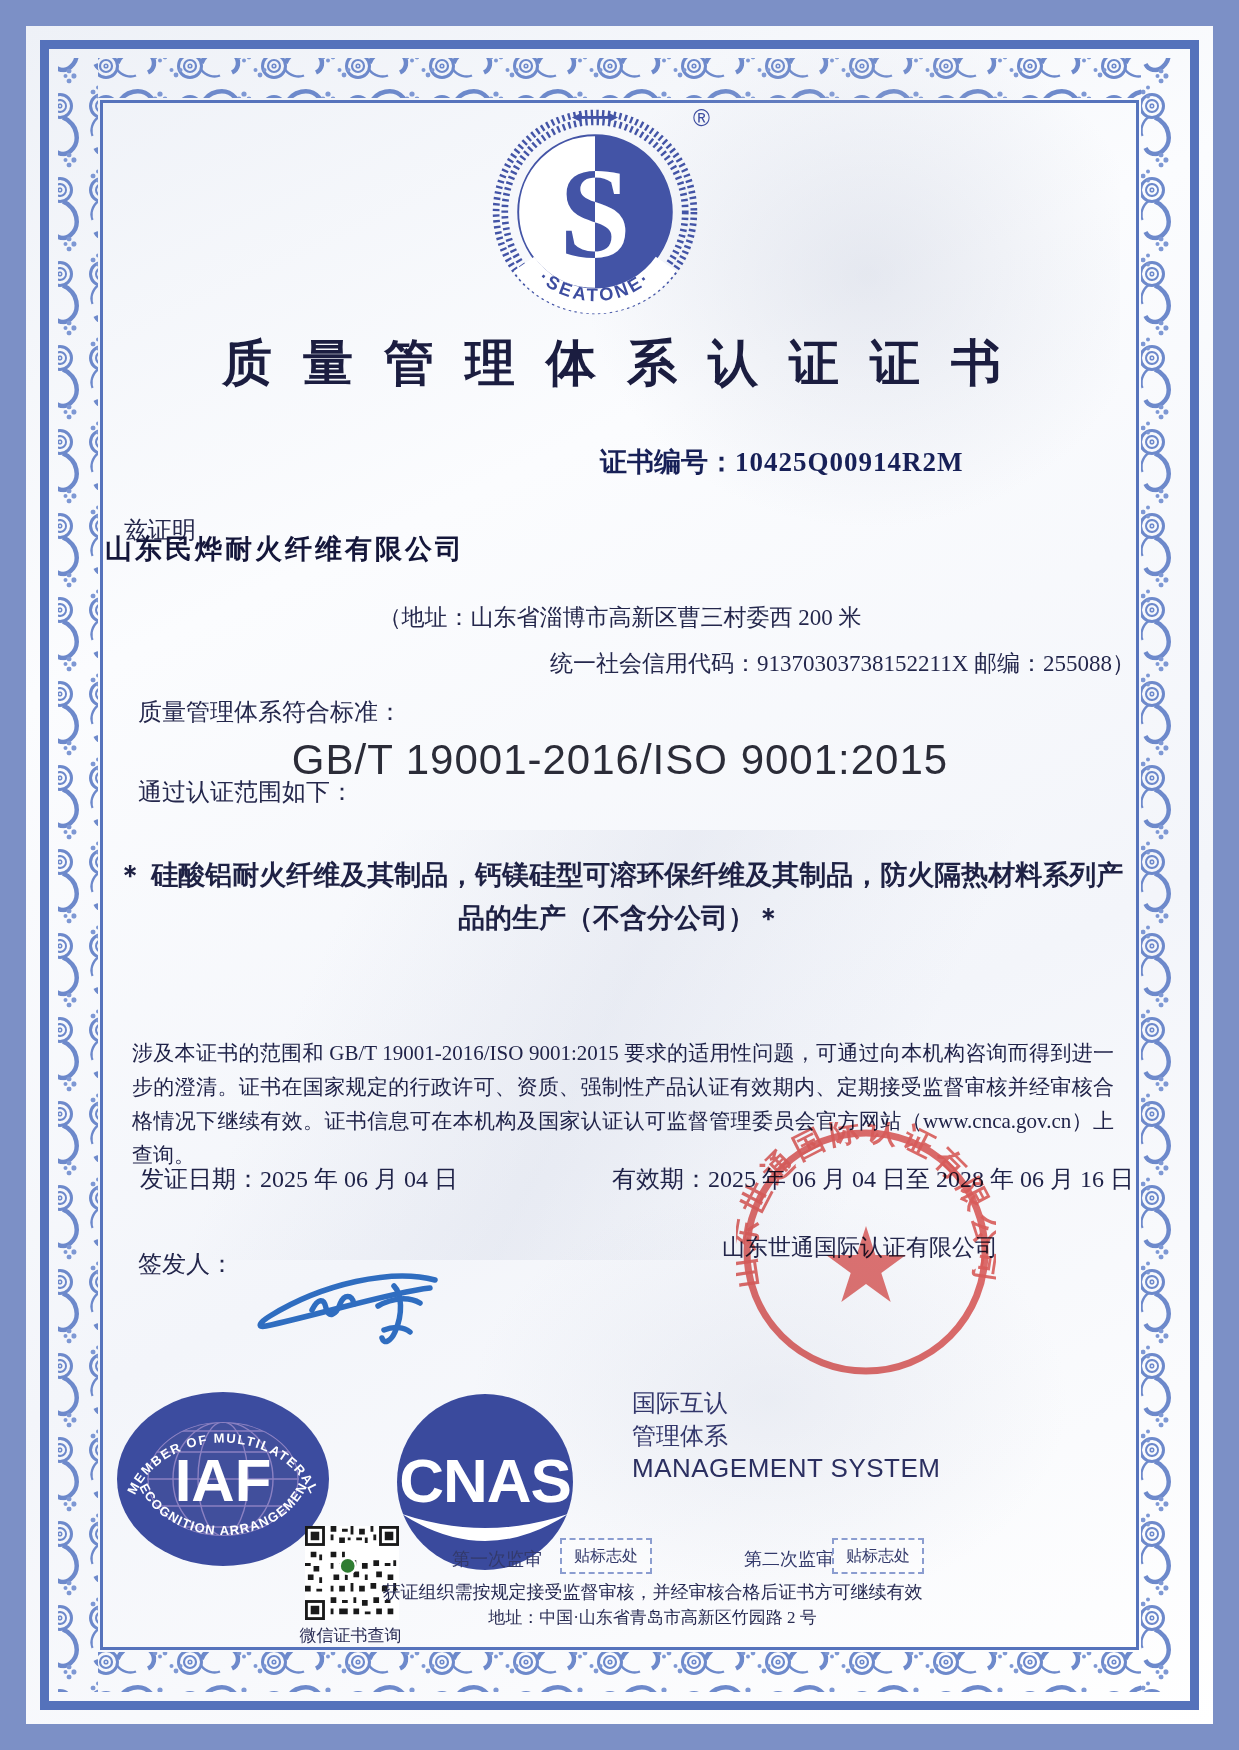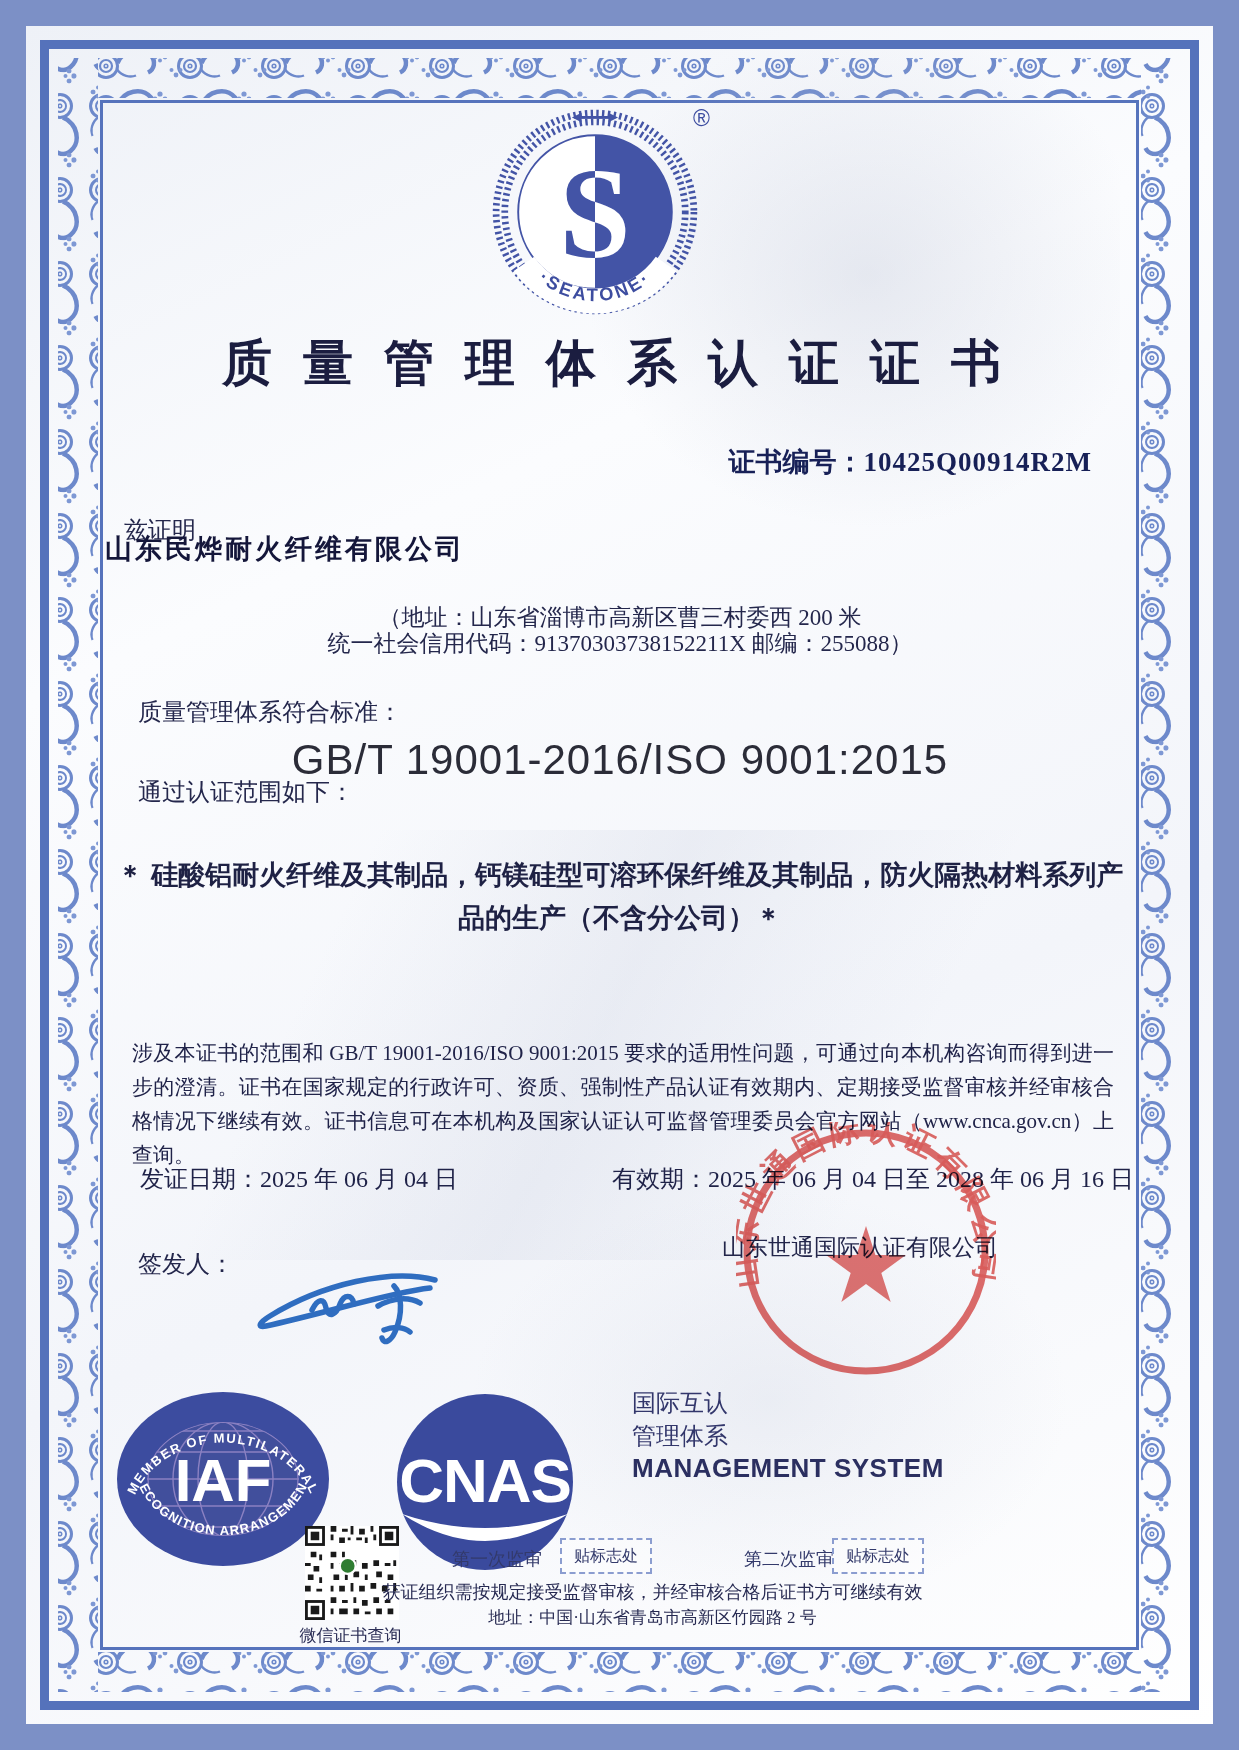--- a/index.html
+++ b/index.html
@@ -10,42 +10,42 @@
   .band-thick{position:absolute;left:40px;top:40px;right:40px;bottom:40px;border:9px solid #5572bb;}
   .band-thin{position:absolute;left:100px;top:100px;right:100px;bottom:100px;border:3px solid #5673bc;}
   .border-svg{position:absolute;left:0;top:0;pointer-events:none;}
   .shade{position:absolute;z-index:1;pointer-events:none;}
   .shade-a{left:560px;top:50px;width:560px;height:500px;background:radial-gradient(ellipse at 55% 45%,rgba(197,203,219,.40),transparent 65%);}
   .shade-b{left:110px;top:830px;width:1020px;height:430px;background:linear-gradient(115deg,transparent 22%,rgba(202,208,224,.28) 48%,transparent 75%);}
   .shade-c{left:430px;top:1160px;width:680px;height:480px;background:radial-gradient(ellipse,rgba(204,210,225,.30),transparent 62%);}
   .el{position:absolute;z-index:2;}
   .title{left:105px;top:330px;width:1030px;text-align:center;font-size:50px;font-weight:600;
     color:#1b1d40;letter-spacing:31px;padding-left:14px;box-sizing:border-box;}
-  .cert-no{left:600px;top:444px;width:492px;text-align:right;font-size:27px;font-weight:bold;color:#172057;}
+  .cert-no{left:600px;top:444px;width:492px;font-size:27px;font-weight:bold;color:#172057;}
   .cert-no .num{font-family:"Liberation Serif",serif;letter-spacing:1px;}
   .certify{left:124px;top:514px;font-size:24px;color:#24274c;}
   .company{left:105px;top:531px;width:1030px;font-size:27px;font-weight:700;color:#14163a;letter-spacing:3px;}
   .addr1{left:105px;top:602px;width:1030px;text-align:center;font-size:23px;color:#24274c;}
-  .addr2{left:105px;top:628px;width:1030px;text-align:center;font-size:23px;color:#24274c;}
+  .addr2{left:105px;top:648px;width:1030px;text-align:right;font-size:23px;color:#24274c;}
   .label-line{font-size:24px;color:#24274c;}
   .std-label{left:138px;top:696px;}
   .standard{left:105px;top:736px;width:1030px;text-align:center;font-size:42px;color:#2b2c38;
     font-family:"Liberation Sans","DejaVu Sans",sans-serif;letter-spacing:1px;}
   .scope-label{left:138px;top:776px;}
   .scope{left:95px;top:854px;width:1050px;text-align:center;font-size:27px;font-weight:700;color:#1e2144;
     font-family:"Liberation Sans","DejaVu Sans",sans-serif;line-height:43px;}
   .legal{left:132px;top:1036px;width:982px;font-size:21px;line-height:34px;color:#202349;text-align:justify;}
   .dates{top:1163px;font-size:24px;color:#1f2248;}
   .issue-date{left:140px;}
   .validity{left:612px;}
   .issuer-company{left:660px;top:1232px;width:400px;text-align:center;font-size:23px;color:#22254a;}
   .signer{left:138px;top:1248px;font-size:24px;color:#24274c;}
   .accred-text{left:632px;top:1386px;width:420px;}
   .accred-text .zh{font-size:24px;line-height:33px;color:#32366b;font-family:"Liberation Sans","DejaVu Sans",sans-serif;}
-  .accred-text .en{font-size:26px;line-height:33px;font-weight:700;color:#2b2f60;font-family:"Liberation Sans","DejaVu Sans",sans-serif;letter-spacing:.5px;}
+  .accred-text .en{font-size:26px;line-height:33px;font-weight:400;color:#2b2f60;font-family:"Liberation Sans","DejaVu Sans",sans-serif;letter-spacing:.5px;}
   .qr-caption{left:278px;top:1624px;width:145px;text-align:center;font-size:17px;color:#2a2d55;}
   .audit-label{top:1547px;font-size:18px;color:#333a6b;}
   .a1{left:452px;} .a2{left:744px;}
   .sticker-box{top:1538px;width:88px;height:32px;border:2px dashed #8b9dd0;display:flex;align-items:center;justify-content:center;
     font-size:16px;color:#333a6b;background:rgba(255,255,255,.4);}
   .b1{left:560px;} .b2{left:832px;}
   .foot-line{left:330px;width:645px;text-align:center;color:#272a52;}
   .note{top:1580px;font-size:18px;}
   .office{top:1606px;font-size:17px;}
   .contact{top:1630px;font-size:17px;}

